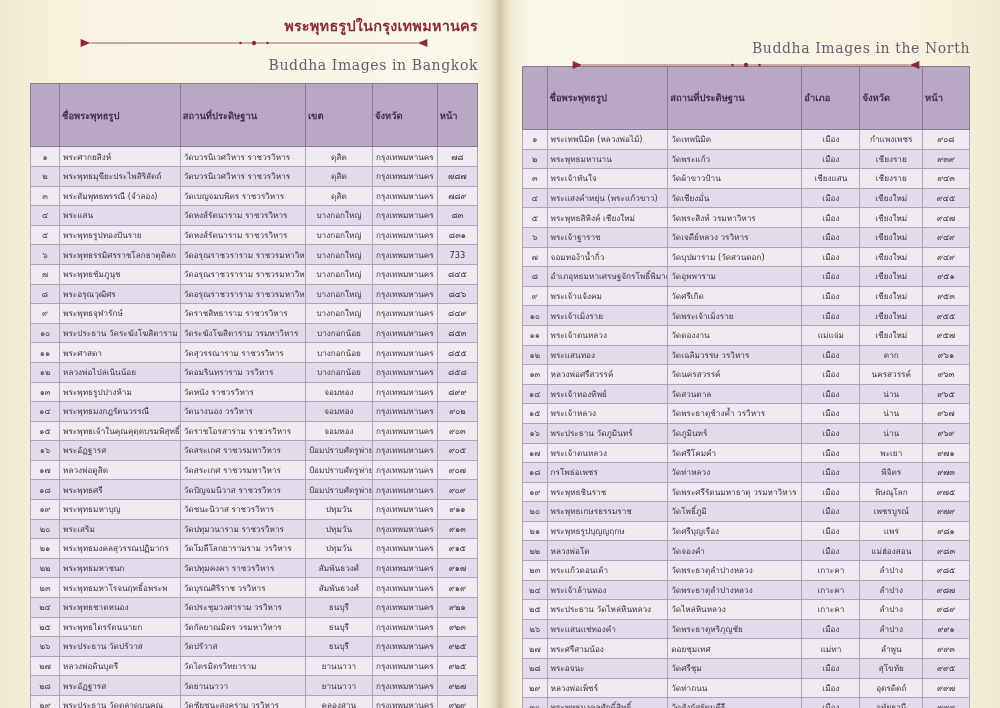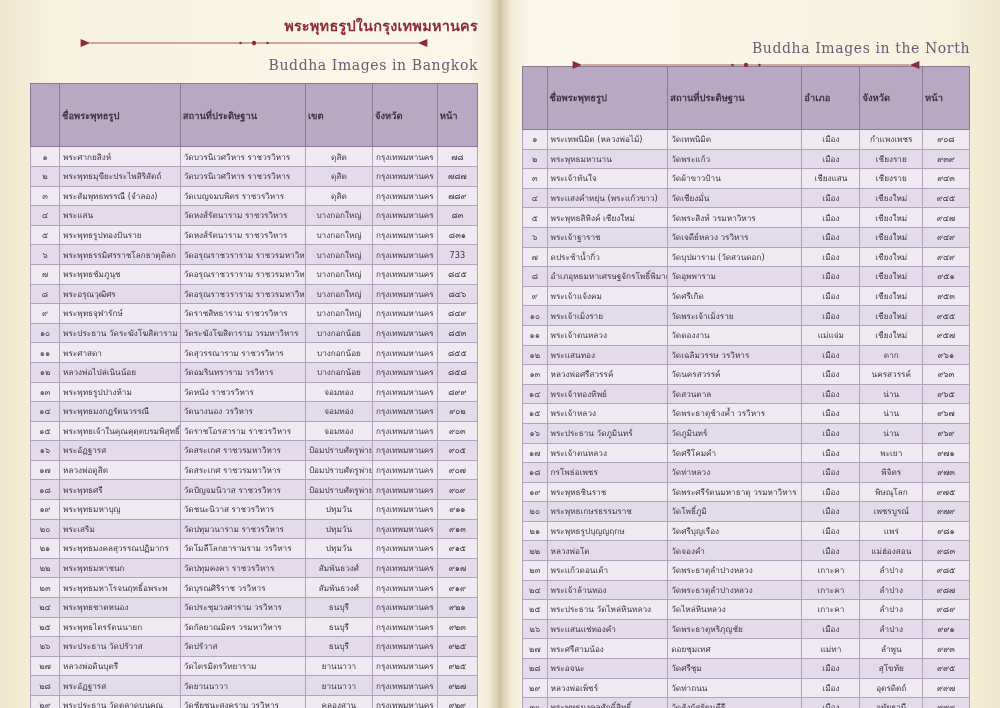--- a/index.html
+++ b/index.html
@@ -505,21 +505,21 @@
           <tr>
             <td class="c-no">๖</td>
             <td class="c-name">พระเจ้าฐาราช</td>
             <td class="c-place">วัดเจดีย์หลวง วรวิหาร</td>
             <td class="c-mid">เมือง</td>
             <td class="c-prov">เชียงใหม่</td>
             <td class="c-page">๙๔๙</td>
           </tr>
           <tr>
             <td class="c-no">๗</td>
-            <td class="c-name">ดประช้าน้ำกิ่ว</td>
+            <td class="c-name">จอมทอง้าน้ำกิ่ว</td>
             <td class="c-place">วัดบุปผาราม (วัดสวนดอก)</td>
             <td class="c-mid">เมือง</td>
             <td class="c-prov">เชียงใหม่</td>
             <td class="c-page">๙๔๙</td>
           </tr>
           <tr>
             <td class="c-no">๘</td>
             <td class="c-name">อำเภอุทธมหาเศรษฐจักรโพธิ์พิมาต</td>
             <td class="c-place">วัดอุพพาราม</td>
             <td class="c-mid">เมือง</td>

